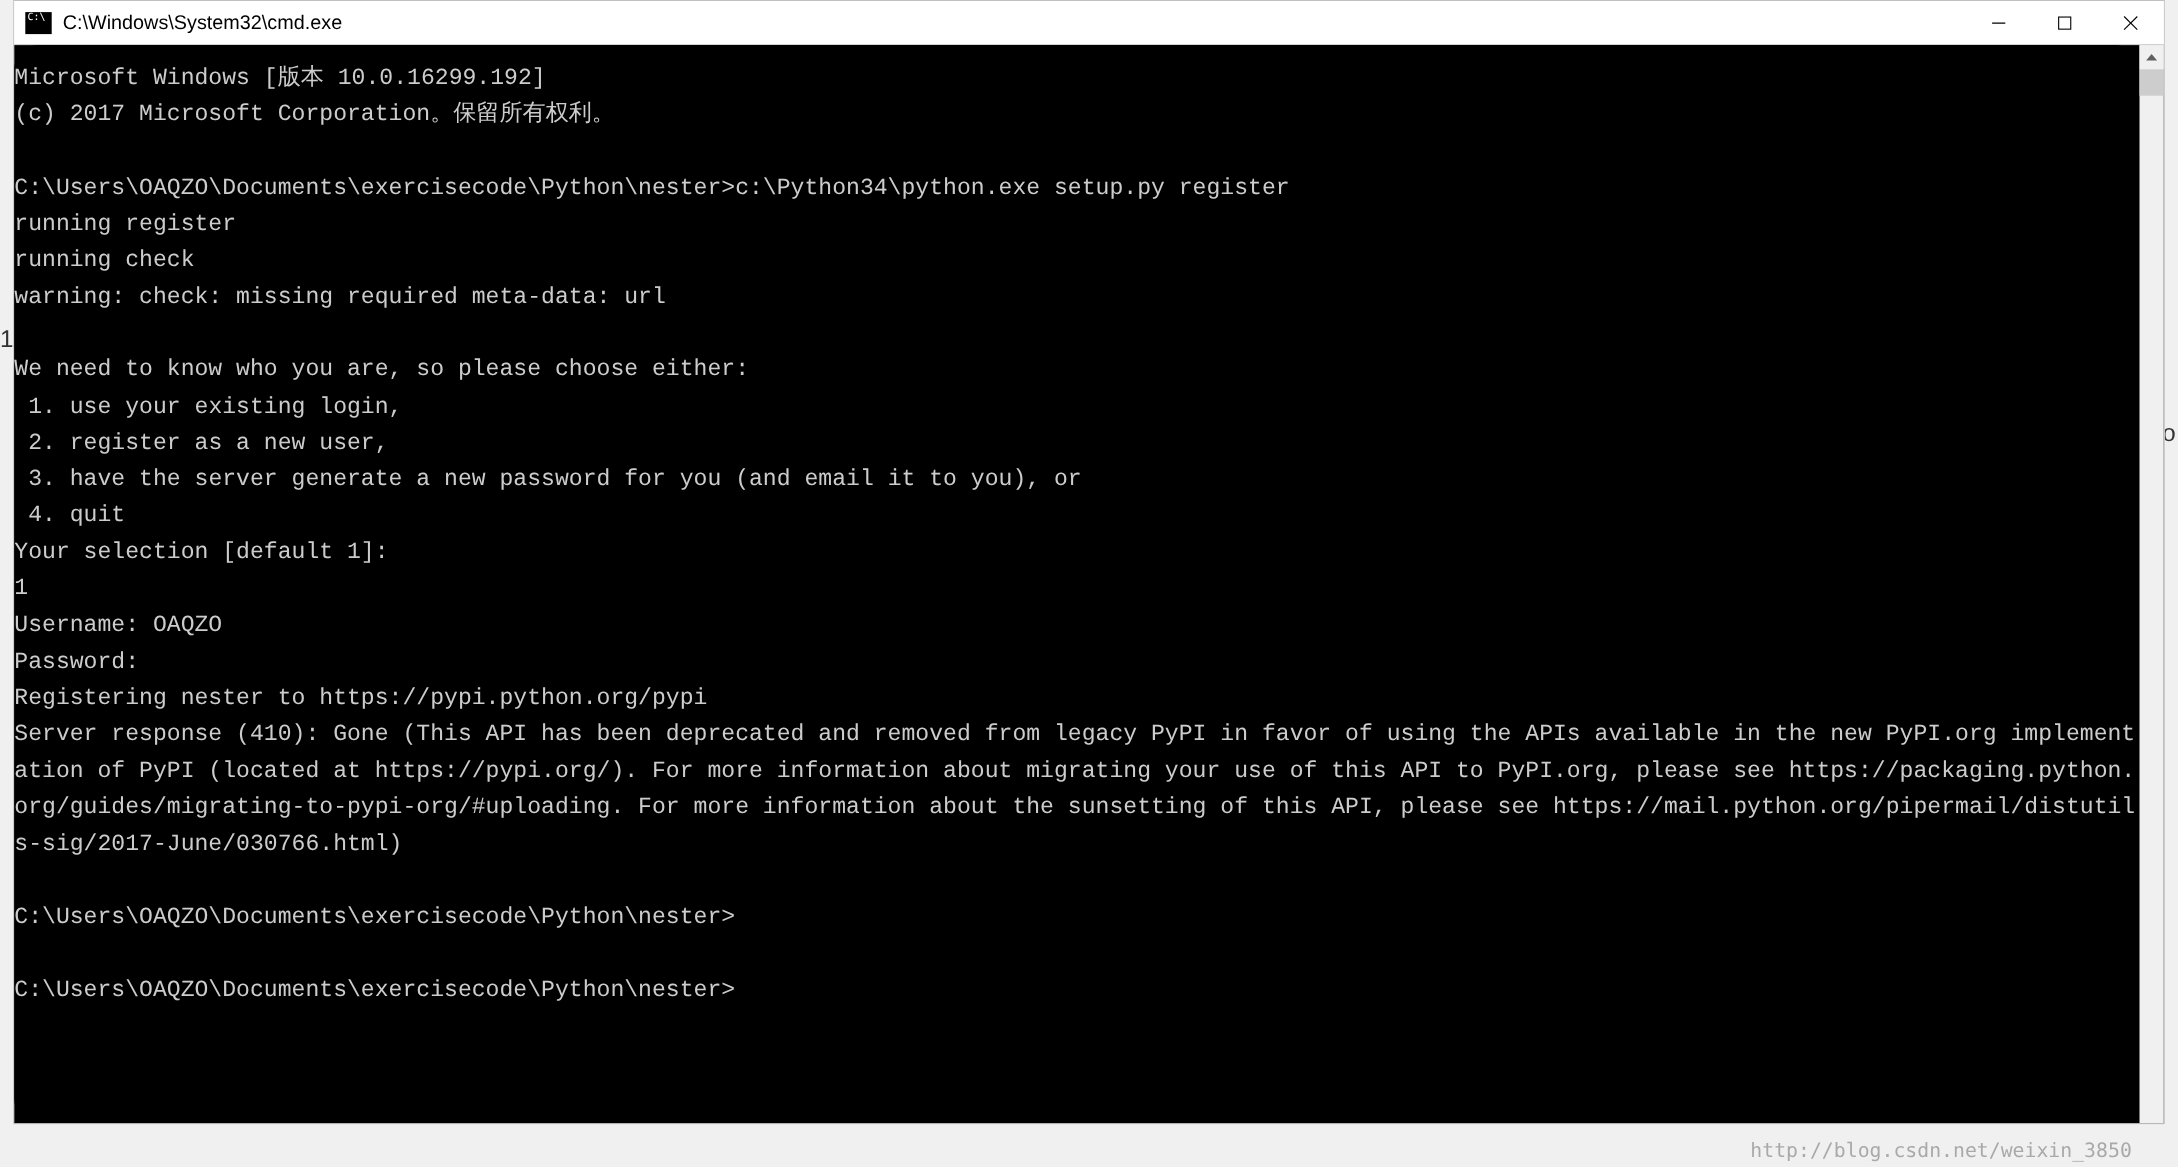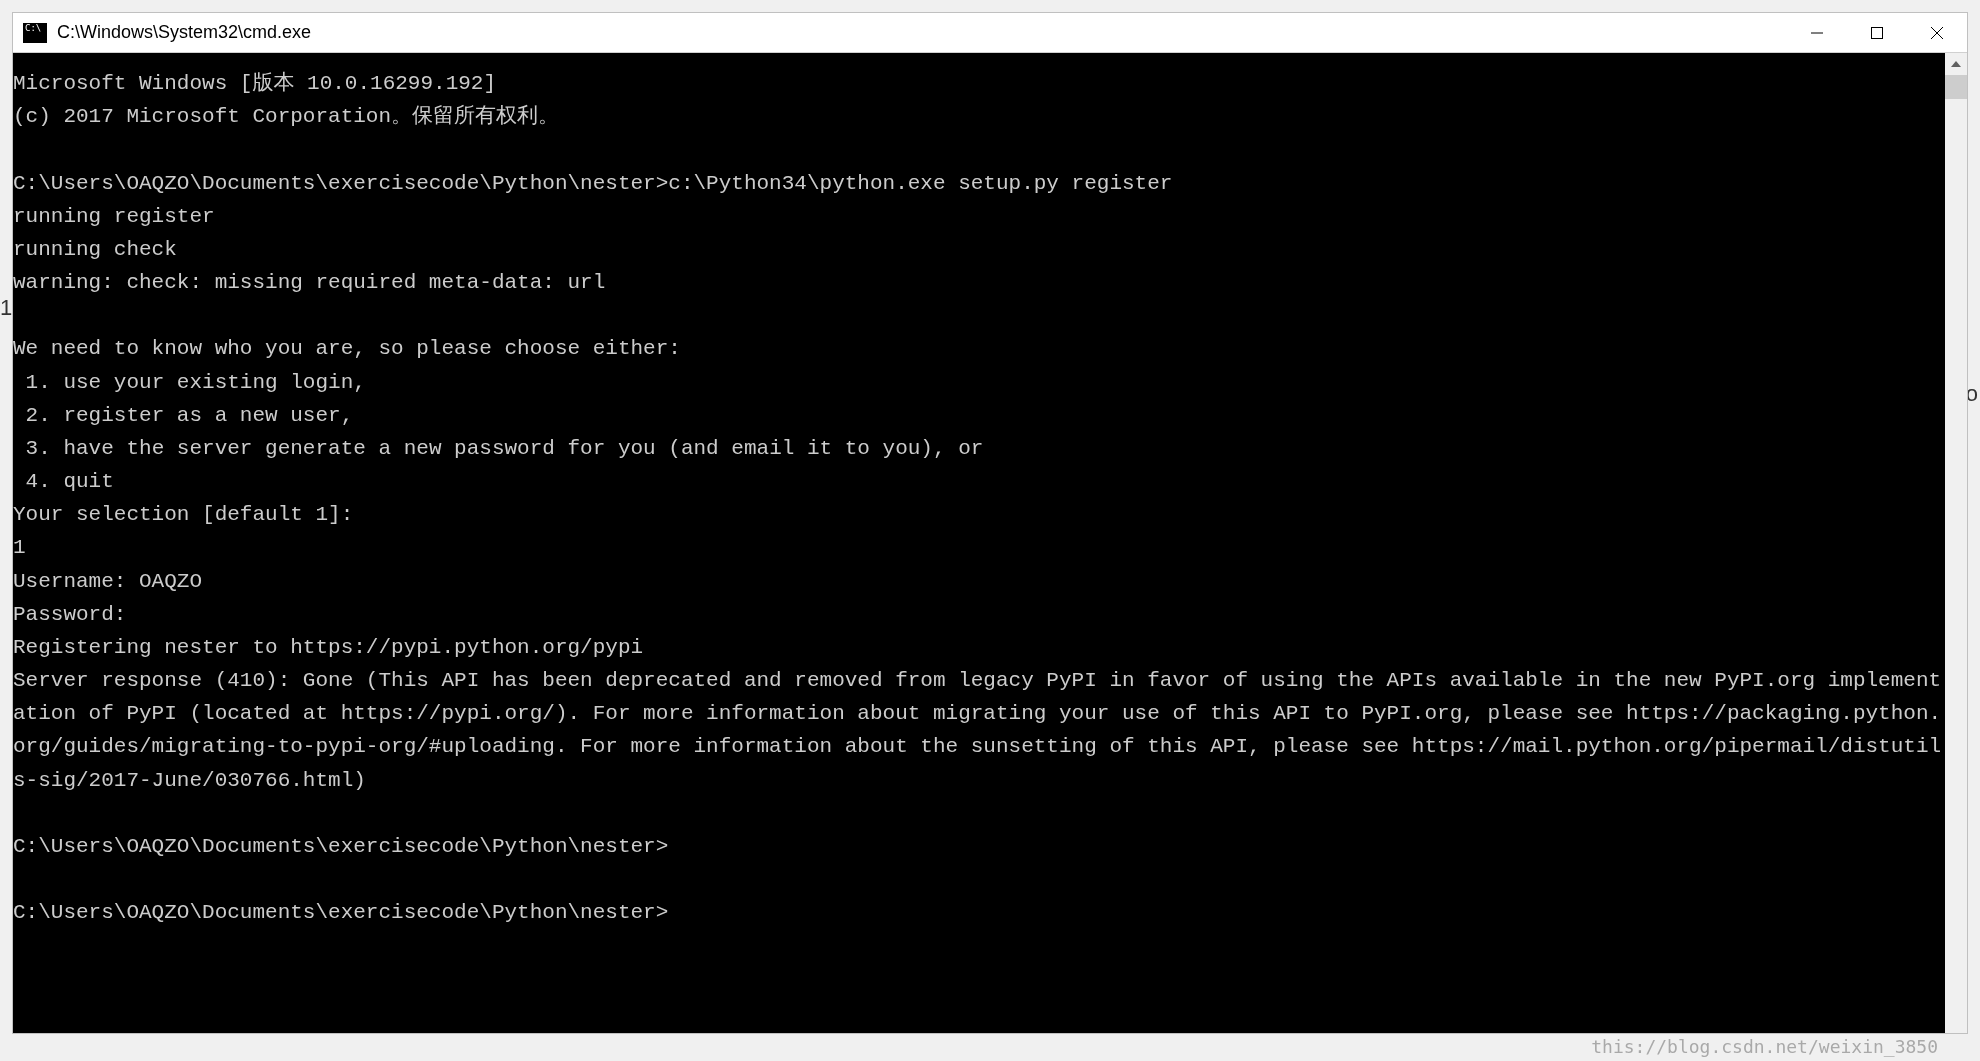--- a/index.html
+++ b/index.html
@@ -19,21 +19,21 @@
       position: absolute;
       left: 12px;
       top: 0;
       width: 1956px;
       height: 1061px;
     }
     .cmd-window {
       background: #ffffff;
       border: 1px solid #c0c0c0;
       width: 100%;
-      margin-top: 12px;
+      margin-top: 0;
     }
     .titlebar {
       display: flex;
       align-items: center;
       height: 40px;
       background: #ffffff;
       border-bottom: 1px solid #d0d0d0;
     }
     .titlebar-icon {
       width: 24px;
@@ -223,14 +223,14 @@
 
 C:\Users\OAQZO\Documents\exercisecode\Python\nester&gt;
 
 C:\Users\OAQZO\Documents\exercisecode\Python\nester&gt;</div>
       <div class="scrollbar">
         <div class="scrollbar-up"></div>
         <div class="scrollbar-thumb"></div>
       </div>
     </div>
   </div>
-  <div class="watermark">this://blog.csdn.net/weixin_3850</div>
+  <div class="watermark">http://blog.csdn.net/weixin_3850</div>
 </div>
 
 </body></html>

